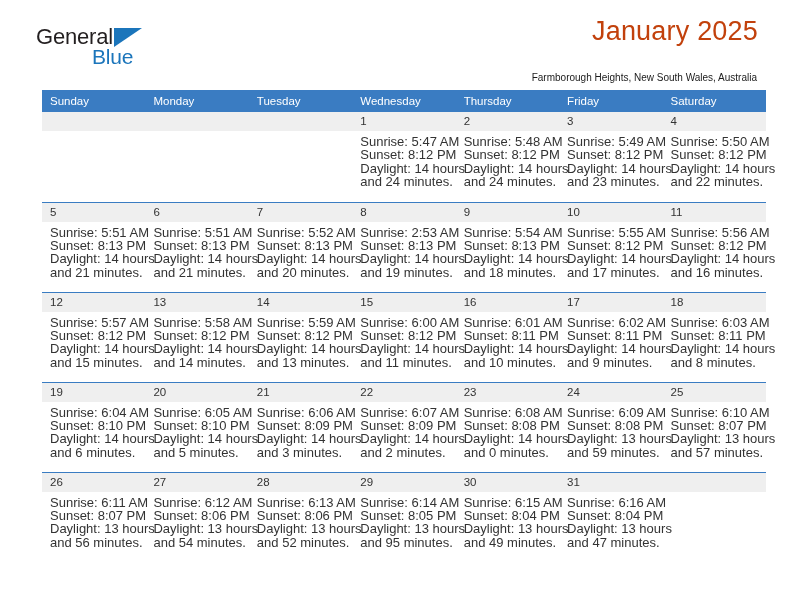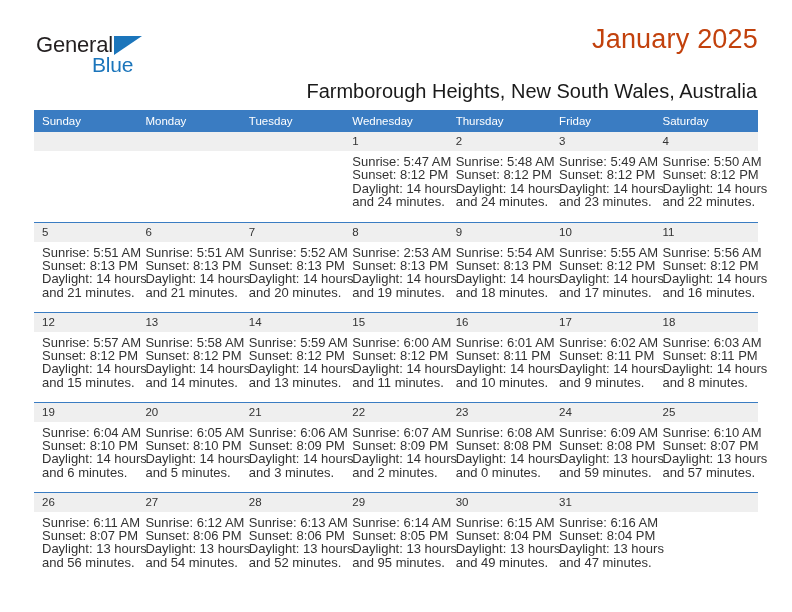--- a/index.html
+++ b/index.html
@@ -2,21 +2,21 @@
 <html><head>
 <meta charset="utf-8">
 <style>
   * { box-sizing: border-box; margin: 0; padding: 0; }
   html, body {
     width: 792px; height: 612px;
     background: #ffffff;
     font-family: "Liberation Sans", sans-serif;
     overflow: hidden;
   }
-  .page { position: relative; width: 792px; height: 612px; padding: 8px 34px; }
+  .page { position: relative; width: 792px; height: 612px; padding: 0 34px; }
 
   
   .top { position: relative; height: 72px; }
   .logo {
     position: absolute; left: 2px; top: 24px;
     width: 130px; height: 46px;
   }
   .logo-general {
     position: absolute; left: 0; top: 0;
     font-size: 22px; color: #231f20; letter-spacing: -.2px;
@@ -31,26 +31,26 @@
   .logo-blue {
     position: absolute; left: 56px; top: 21px;
     font-size: 21px; color: #1b75bb; letter-spacing: -.2px;
   }
   .title {
     position: absolute; right: 0; top: 16px;
     font-size: 27px; color: #c2410c; font-weight: normal;
     letter-spacing: .2px;
   }
   .subtitle {
-    text-align: right; font-size: 20px; color: #1a1a1a;
+    text-align: right; font-size: 10px; color: #1a1a1a;
     padding-right: 1px; padding-bottom: 7px;
   }
 
   
-  .cal { width: 724px; border-collapse: collapse; table-layout: fixed; }
+  .cal { width: 724px; border-collapse: collapse; table-layout: fixed; margin-left: 8px; }
   .cal th {
     background: #3a7cc2; color: #ffffff;
     font-size: 11.5px; font-weight: normal; text-align: left;
     padding: 5px 0 5px 8px; height: 22px;
   }
   .weeksep td { height: 4px; padding: 0; border-bottom: 1.6px solid #3a7cc2; }
   .cal td.day {
     vertical-align: top; width: 103.4px; height: 86px;
     padding: 0; border: 0;
   }

